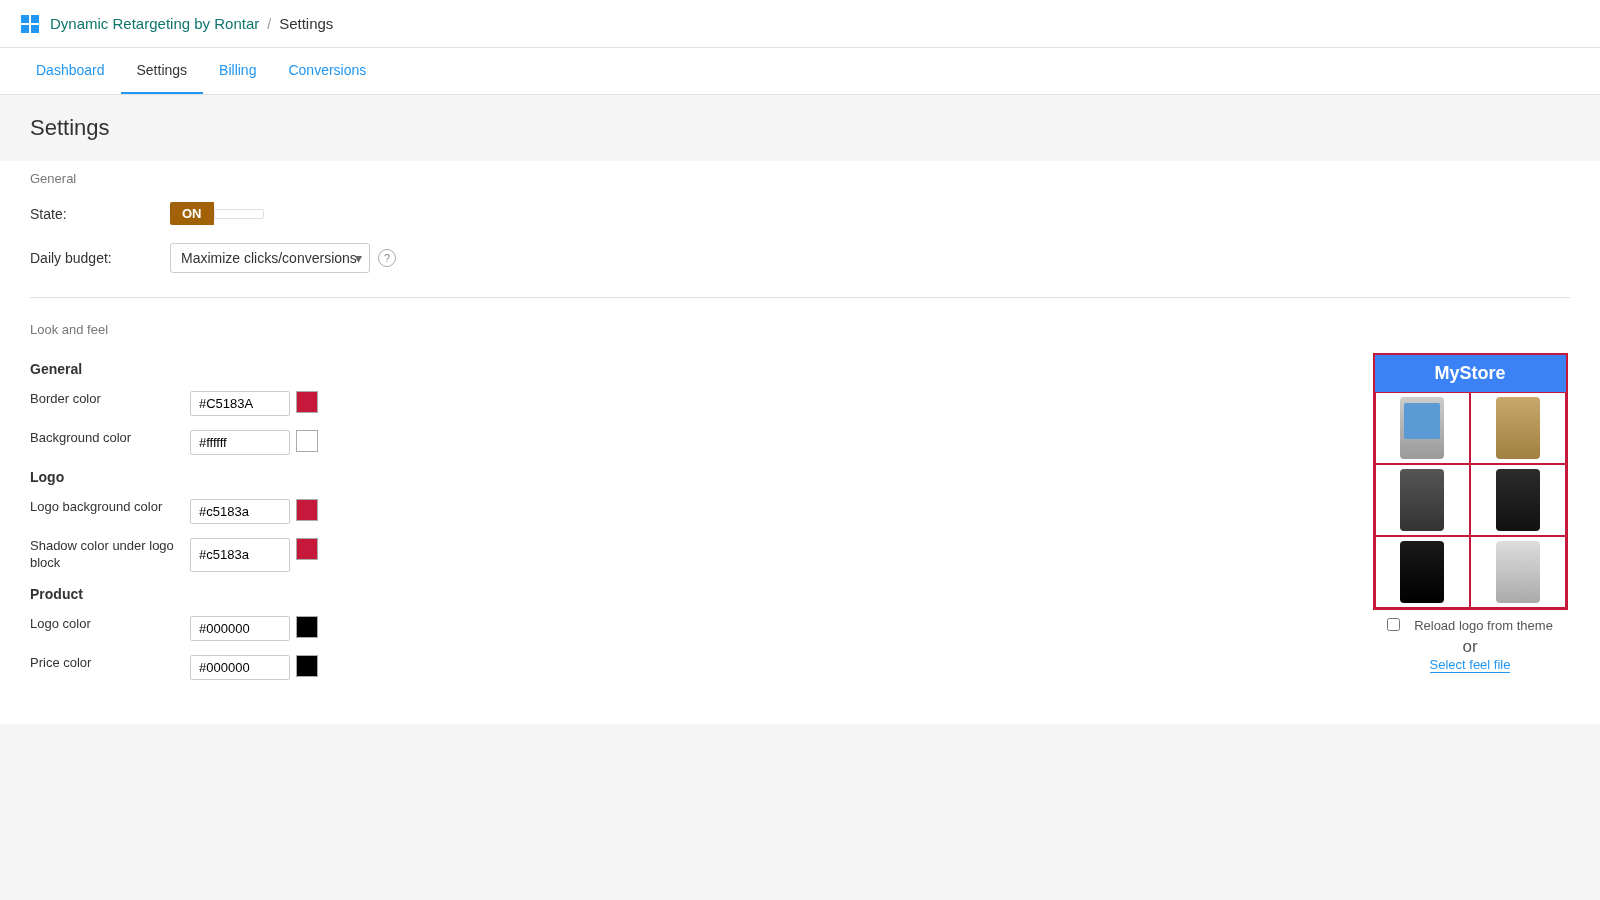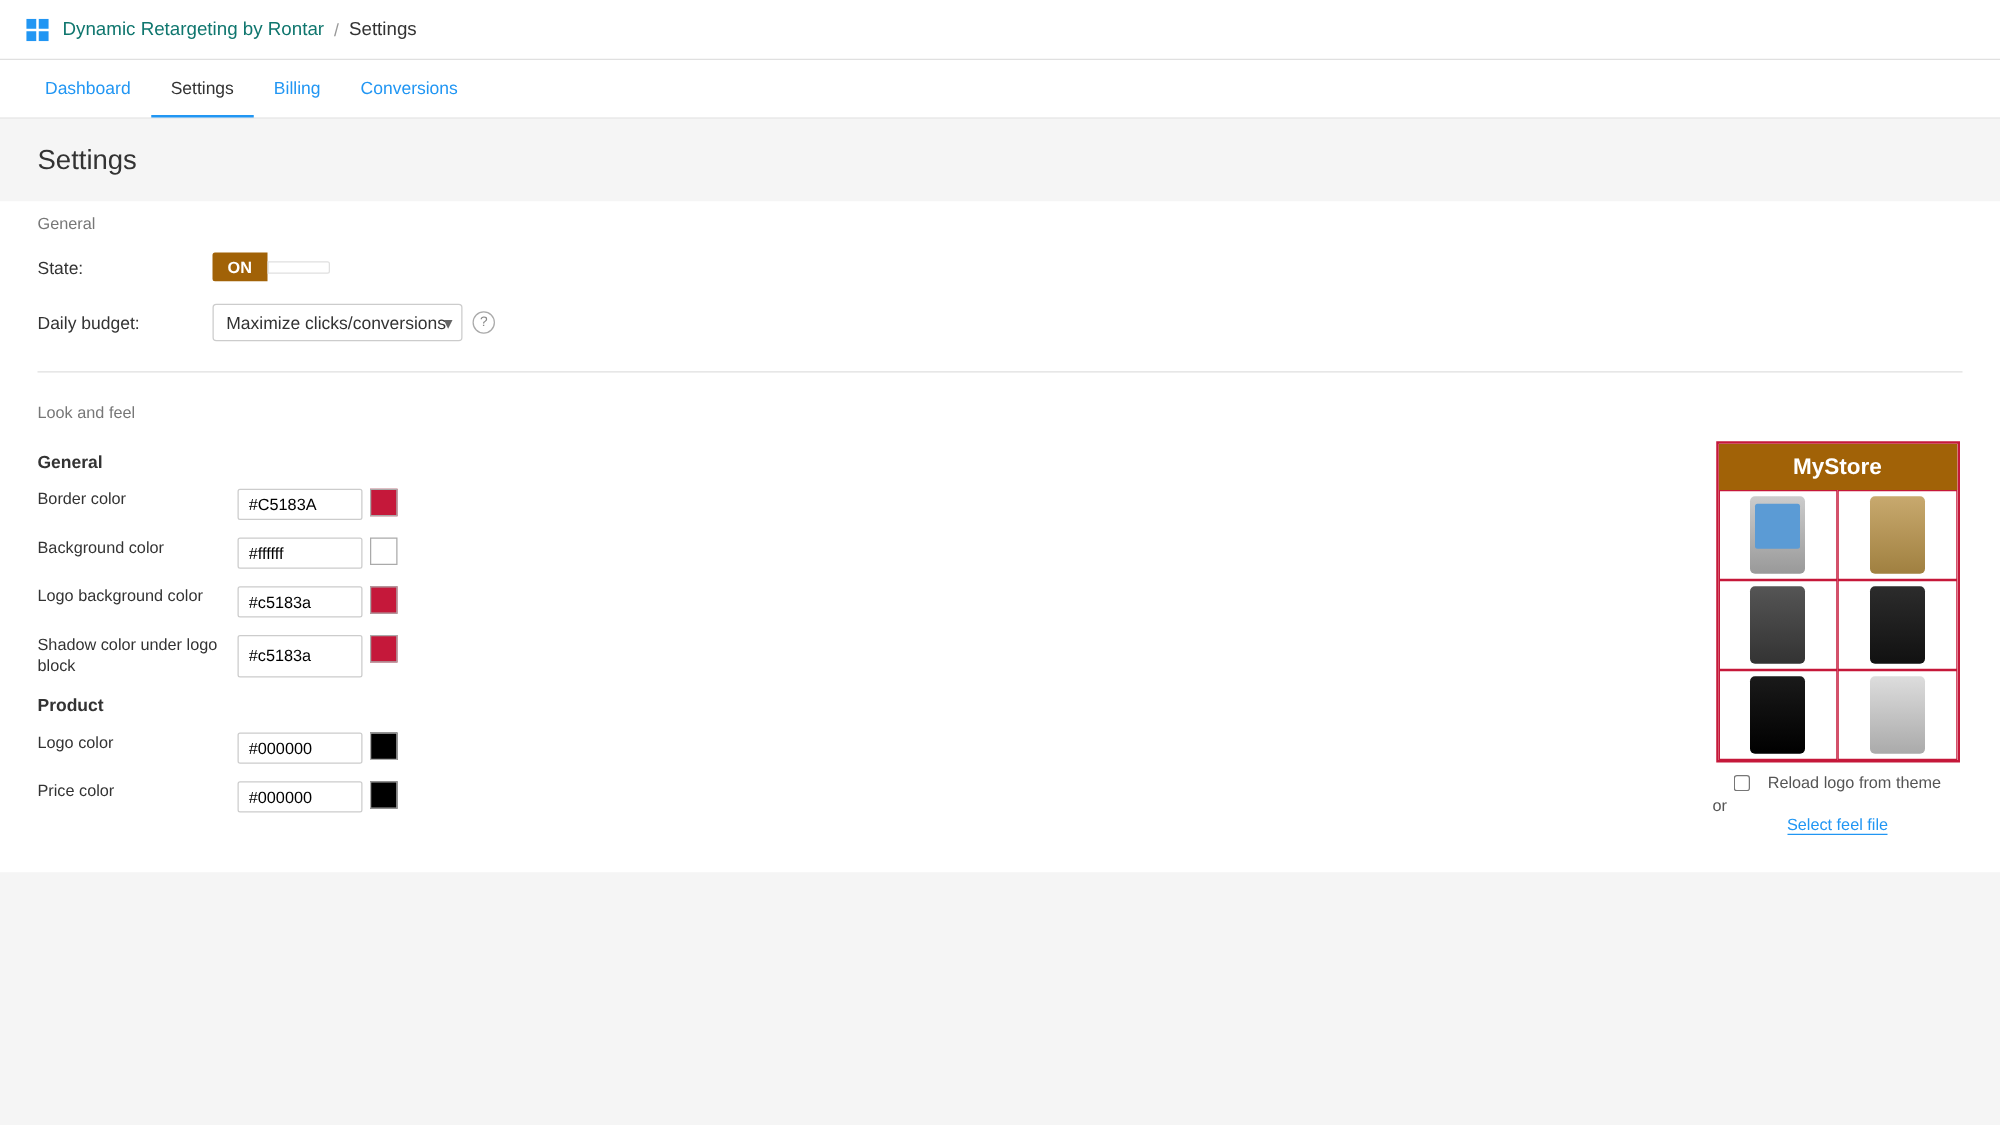--- a/index.html
+++ b/index.html
@@ -44,27 +44,27 @@
     .color-row { display: flex; margin-bottom: 14px; }
     .color-label { width: 160px; font-size: 13px; color: #333; }
     .color-input { border: 1px solid #ccc; border-radius: 2px; padding: 4px 8px; font-size: 13px; width: 100px; }
     .color-swatch { width: 22px; height: 22px; display: inline-block; margin-left: 6px; border: 1px solid #aaa; cursor: pointer; flex-shrink: 0; }
     .color-swatch.white { background: #fff; }
     .color-swatch.red { background: #c5183a; }
     .color-swatch.black { background: #000; }
 
     
     .widget-preview { border: 2px solid #c5183a; overflow: hidden; width: 195px; }
-    .widget-header { background: #a16207; color: #fff; text-align: center; font-size: 18px; font-weight: bold; padding: 8px 0; }
+    .widget-header { background: #3b82f6; color: #fff; text-align: center; font-size: 18px; font-weight: bold; padding: 8px 0; }
     .widget-grid { display: grid; grid-template-columns: 1fr 1fr; gap: 0; background: #fff; }
     .widget-cell { border: 1px solid #c5183a; padding: 4px; display: flex; align-items: center; justify-content: center; min-height: 70px; }
 
-    .reload-logo { display: flex; align-items: flex-end; gap: 14px; margin-top: 8px; font-size: 13px; color: #555; }
+    .reload-logo { display: flex; align-items: flex-start; gap: 14px; margin-top: 8px; font-size: 13px; color: #555; }
     .reload-logo input[type=checkbox] { margin: 0; }
-    .or-text { font-size: 13px; color: #555; margin-top: 4px; text-align: left; width: 100%; padding-left: 0; }
+    .or-text { font-size: 17px; color: #555; margin-top: 4px; text-align: center; width: 100%; padding-left: 0; }
     .select-logo-link { color: #2196f3; font-size: 13px; cursor: pointer; text-decoration: none; border-bottom: 1px solid #2196f3; }
 
     
     .phone-blue { width: 44px; height: 62px; background: linear-gradient(to bottom, #ccc 0%, #999 100%); border-radius: 4px; position: relative; overflow: hidden; }
     .phone-blue::after { content: ''; position: absolute; top: 6px; left: 4px; right: 4px; height: 36px; background: #5b9bd5; border-radius: 2px; }
 
     .phone-gold { width: 44px; height: 62px; background: linear-gradient(to bottom, #c8a96e 0%, #a08040 100%); border-radius: 4px; }
     .phone-dark { width: 44px; height: 62px; background: linear-gradient(to bottom, #555 0%, #333 100%); border-radius: 4px; }
     .phone-dark2 { width: 44px; height: 62px; background: linear-gradient(to bottom, #2c2c2c 0%, #111 100%); border-radius: 4px; }
     .phone-black { width: 44px; height: 62px; background: linear-gradient(to bottom, #1a1a1a 0%, #000 100%); border-radius: 4px; }
@@ -139,20 +139,21 @@
           <input class="color-input" type="text" value="#C5183A" style="">
           <span class="color-swatch red"></span>
         </div>
 
         <div class="color-row">
           <div class="color-label">Background color</div>
           <input class="color-input" type="text" value="#ffffff" style="">
           <span class="color-swatch white"></span>
         </div>
 
+        <div class="subsection-title" style="margin-top:10px;">Logo</div>
 
         <div class="color-row">
           <div class="color-label" style="width:160px; line-height:1.3;">Logo background color</div>
           <input class="color-input" type="text" value="#c5183a" style="">
           <span class="color-swatch red"></span>
         </div>
 
         <div class="color-row">
           <div class="color-label" style="width:160px; line-height:1.3;">Shadow color under logo block</div>
           <input class="color-input" type="text" value="#c5183a" style="">

